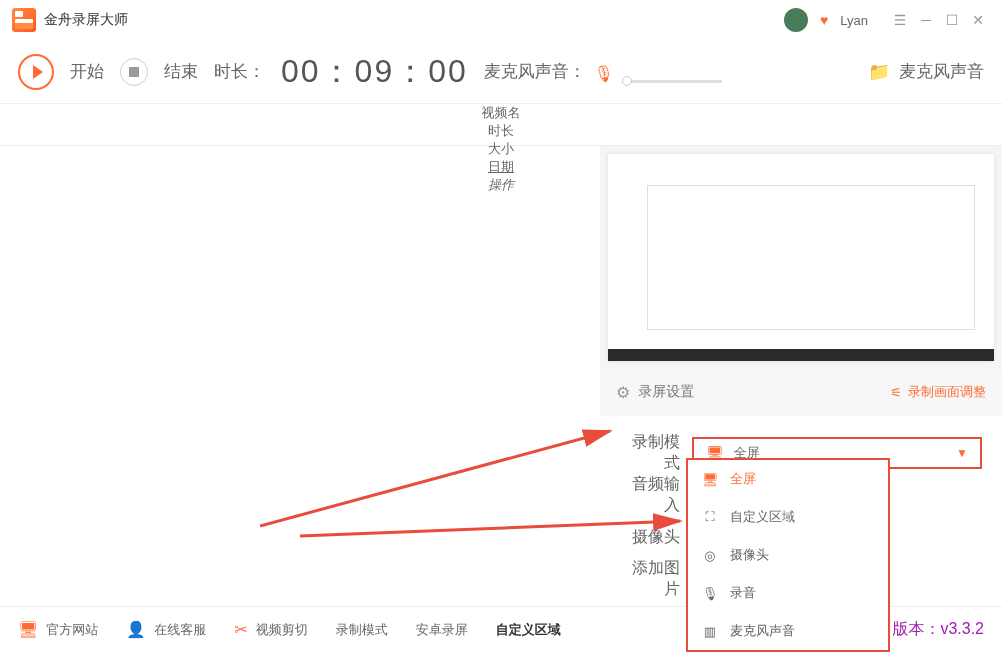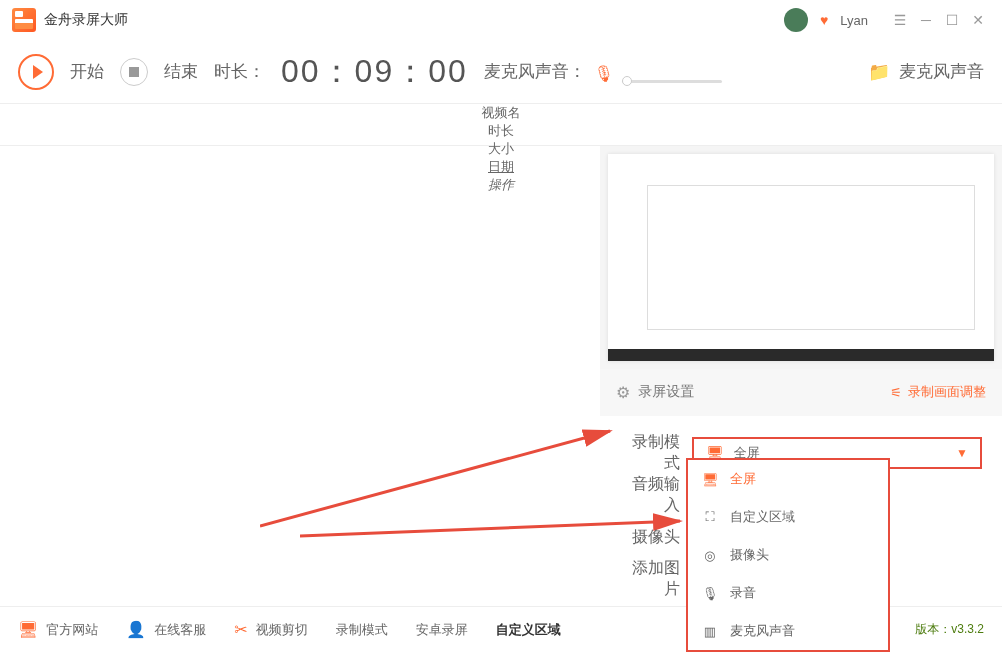--- a/index.html
+++ b/index.html
@@ -78,21 +78,21 @@
     .dd-item.active .dd-icon { color: #ff6b35; }
     
     
     .arrow { position: absolute; pointer-events: none; }
     
     
     .footer { position: absolute; bottom: 0; left: 0; right: 0; height: 46px; border-top: 1px solid #eee; display: flex; align-items: center; padding: 0 18px; gap: 28px; }
     .ft-item { display: flex; align-items: center; gap: 8px; font-size: 13px; color: #666; cursor: pointer; }
     .ft-item.bold { font-weight: 600; color: #333; }
     .ft-icon { color: #ff6b35; font-size: 16px; }
-    .version { margin-left: auto; font-size: 12px; color: #4d7c0f; }
+    .version { margin-left: auto; font-size: 16px; color: #a21caf; }
   </style>
 </head>
 <body>
 
 <div class="titlebar">
   <div class="titlebar-left">
     <div class="app-logo"></div>
     <div class="app-title">金舟录屏大师</div>
   </div>
   <div class="titlebar-right">

